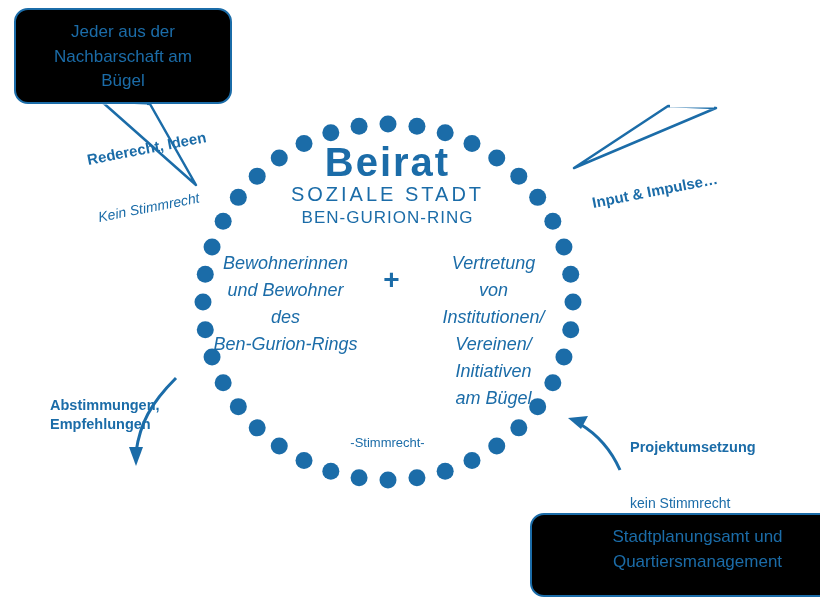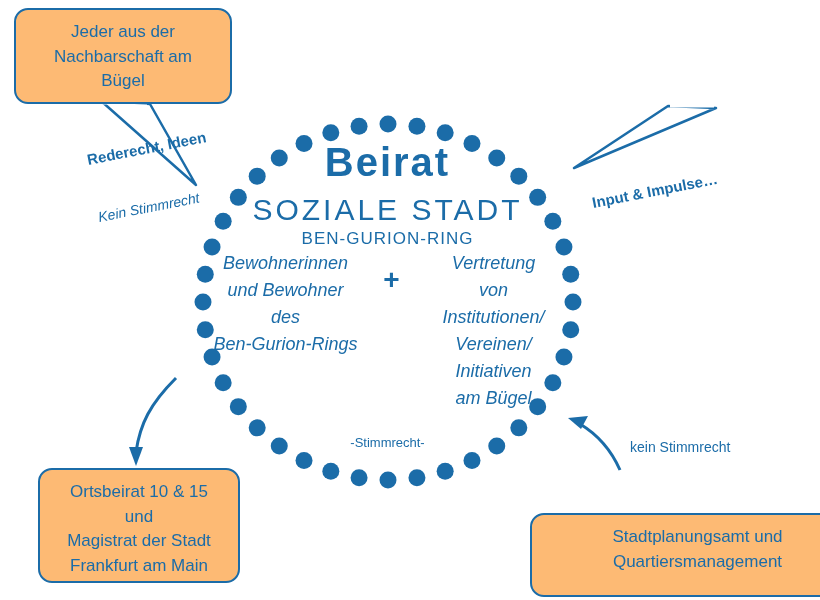--- a/index.html
+++ b/index.html
@@ -17,21 +17,21 @@
     overflow: hidden;
     background: #ffffff;
   }
 
   
   .box {
     position: absolute;
     box-sizing: border-box;
     border: 2.5px solid #1b6ca8;
     border-radius: 14px;
-    background: #fdba74;
+    background: #000000;
     color: #1b6ca8;
     text-align: center;
     font-size: 17px;
     line-height: 1.45;
     padding: 10px 12px;
     z-index: 6;
   }
   .box div { white-space: pre; }
 
   #box-top-left   { left: 14px;  top: 8px;   width: 218px; height: 96px;  }
@@ -51,23 +51,23 @@
     text-align: center;
   }
   #title-main {
     font-size: 40px;
     font-weight: bold;
     letter-spacing: 2px;
     margin-top: 36px;
     line-height: 1.05;
   }
   #title-sub1 {
-    font-size: 30px;
+    font-size: 20px;
     letter-spacing: 3px;
-    margin-top: 10px;
+    margin-top: 0;
   }
   #title-sub2 {
     font-size: 17px;
     letter-spacing: 1px;
     margin-top: 2px;
   }
 
   .cols {
     position: absolute;
     left: 0;
@@ -250,39 +250,38 @@
     <div id="stimmrecht">-Stimmrecht-</div>
   </div>
 
   <div class="box" id="box-top-left">
     <div>Jeder aus der
 Nachbarschaft am
 Bügel</div>
   </div>
 
 
-  <div class="box" id="box-bottom-left">
-    <div>Ortsbeirat 10 &amp; 15
-und
-Magistrat der Stadt
-Frankfurt am Main</div>
-  </div>
 
   <div class="box" id="box-bottom-right">
     <div>Stadtplanungsamt und
 Quartiersmanagement</div>
   </div>
 
   <div class="conn-label" id="lbl-top-left">
     <div>Rederecht, Ideen</div>
     <div class="second">Kein Stimmrecht</div>
   </div>
 
   <div class="conn-label" id="lbl-top-right">
     <div>Input &amp; Impulse…</div>
   </div>
 
+  <div class="conn-label" id="lbl-bottom-left">
+    <div>Abstimmungen,
+Empfehlungen</div>
+  </div>
 
   <div class="conn-label" id="lbl-bottom-right">
+    <div>Projektumsetzung</div>
     <div class="small">kein Stimmrecht</div>
   </div>
 
 </div>
 
 </body></html>

